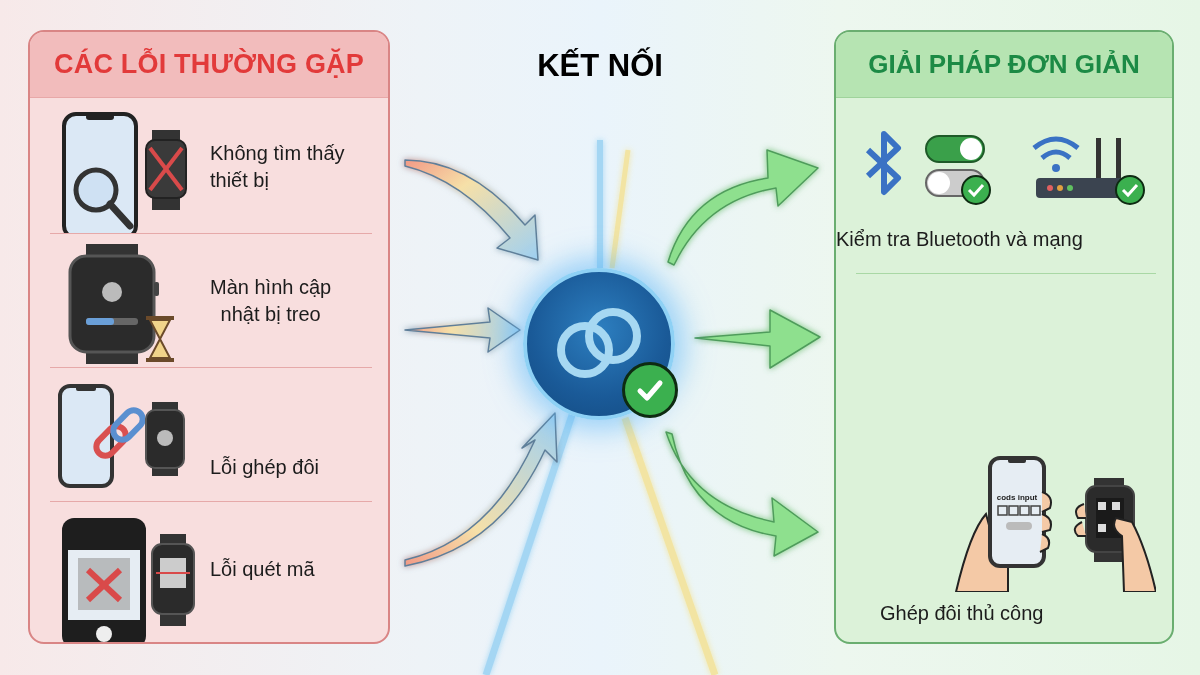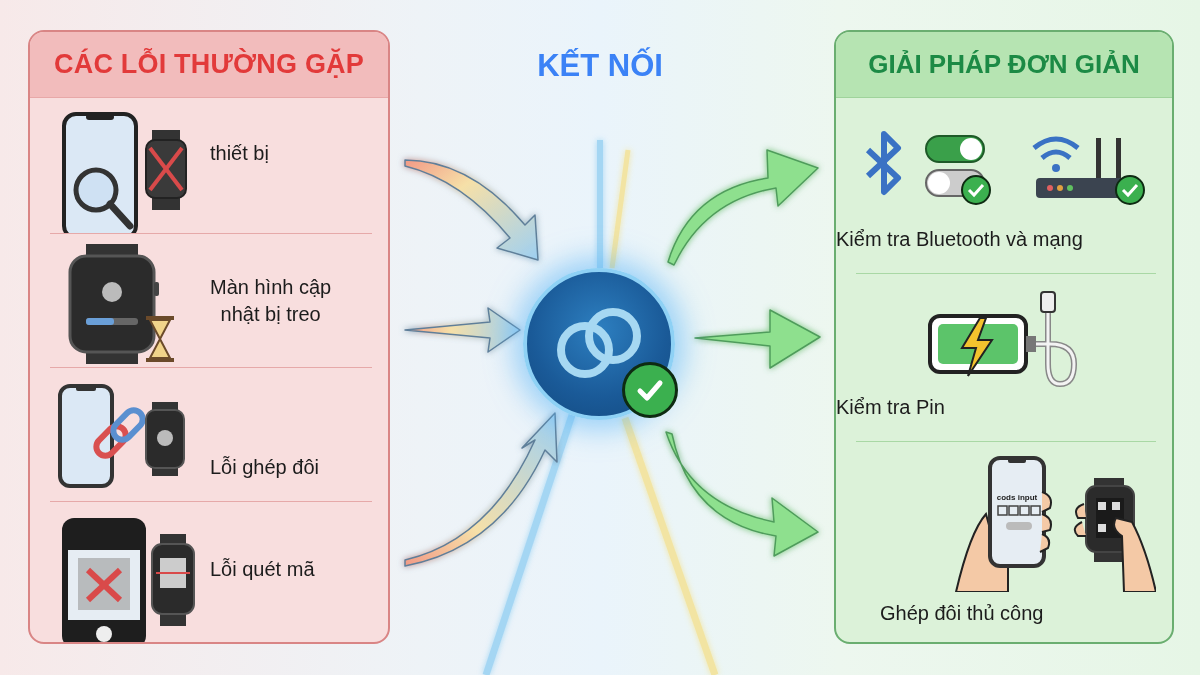--- a/index.html
+++ b/index.html
@@ -53,21 +53,21 @@
   .right-item { position: absolute; left: 0; width: 340px; }
   .right-item .divider { position: absolute; left: 20px; right: 20px; bottom: 0; height: 1px; background: #a9d8a5; }
   .right-item .label {
     position: absolute; left: 0; width: 340px; text-align: left; font-size: 20px; color: #1c1c1c; font-weight: 500;
   }
   .right-item svg { position: absolute; }
 
   
   .center-title {
     position: absolute; left: 470px; top: 46px; width: 260px; text-align: center;
-    color: #3b82f6; font-weight: 700; font-size: 31px; line-height: 40px;
+    color: #000000; font-weight: 700; font-size: 31px; line-height: 40px;
   }
   .center-hub {
     position: absolute; left: 523px; top: 268px; width: 152px; height: 152px; border-radius: 50%;
     background: radial-gradient(circle at 50% 40%, #2d7fc0 0%, #1a5a98 60%, #134a80 100%);
     border: 4px solid #8ed1f5;
     box-shadow: 0 0 28px 10px rgba(90,180,245,0.55);
   }
   .hub-check {
     position: absolute; left: 622px; top: 362px; width: 56px; height: 56px; border-radius: 50%;
     background: #3bb04f; border: 3px solid #0e2b12;
@@ -134,20 +134,21 @@
       <rect x="26" y="4" width="28" height="6" rx="3" fill="#222"></rect>
       <circle cx="36" cy="80" r="20" fill="#cfe1f3" stroke="#333" stroke-width="5"></circle>
       <line x1="50" y1="94" x2="70" y2="116" stroke="#333" stroke-width="7" stroke-linecap="round"></line>
       <rect x="92" y="20" width="28" height="12" fill="#333"></rect>
       <rect x="92" y="86" width="28" height="14" fill="#333"></rect>
       <rect x="86" y="30" width="40" height="58" rx="9" fill="#3a3a3a" stroke="#222" stroke-width="2"></rect>
       <line x1="90" y1="38" x2="122" y2="80" stroke="#d94a4a" stroke-width="4"></line>
       <line x1="122" y1="38" x2="90" y2="80" stroke="#d94a4a" stroke-width="4"></line>
     </svg>
     <div class="label" style="top:38px;">
+      <div>Không tìm thấy</div>
       <div>thiết bị</div>
     </div>
     <div class="divider"></div>
   </div>
 
   <div class="left-item" style="top:204px;">
     <svg style="left:36px;top:8px;" width="130" height="120" viewBox="0 0 130 120">
       <rect x="20" y="0" width="52" height="14" fill="#333"></rect>
       <rect x="20" y="104" width="52" height="16" fill="#333"></rect>
       <rect x="4" y="12" width="84" height="96" rx="16" fill="#2b2b2b" stroke="#555" stroke-width="3"></rect>
@@ -241,33 +242,20 @@
       <circle cx="190" cy="60" r="3" fill="#e06060"></circle>
       <circle cx="200" cy="60" r="3" fill="#e0a040"></circle>
       <circle cx="210" cy="60" r="3" fill="#60c060"></circle>
       <circle cx="270" cy="62" r="14" fill="#3bb04f" stroke="#0e2b12" stroke-width="2"></circle>
       <path d="M263 62 L268 67 L277 57" fill="none" stroke="#fff" stroke-width="3"></path>
     </svg>
     <div class="label" style="top:126px;">Kiểm tra Bluetooth và mạng</div>
     <div class="divider"></div>
   </div>
 
-  <div class="right-item" style="top:242px;height:168px;">
-    <svg style="left:88px;top:16px;" width="170" height="100" viewBox="0 0 170 100">
-      <rect x="6" y="26" width="96" height="56" rx="10" fill="#fff" stroke="#222" stroke-width="4"></rect>
-      <rect x="14" y="34" width="80" height="40" rx="5" fill="#5cc46a"></rect>
-      <path d="M56 28 L38 58 L52 58 L44 86 L68 50 L54 50 L62 28 Z" fill="#f4c22e" stroke="#222" stroke-width="2"></path>
-      <rect x="102" y="46" width="10" height="16" fill="#777"></rect>
-      <path d="M112 54 L126 54 Q150 54 150 74 Q150 94 136 94 Q124 94 124 74 L124 20" fill="none" stroke="#888" stroke-width="6"></path>
-      <path d="M112 54 L126 54 Q150 54 150 74 Q150 94 136 94 Q124 94 124 74 L124 20" fill="none" stroke="#f3f3f3" stroke-width="3"></path>
-      <rect x="117" y="2" width="14" height="20" rx="3" fill="#eee" stroke="#333" stroke-width="2"></rect>
-    </svg>
-    <div class="label" style="top:122px;">Kiểm tra Pin</div>
-    <div class="divider"></div>
-  </div>
 
   <div class="right-item" style="top:410px;height:204px;margin-left:44px;">
     <svg style="left:66px;top:10px;" width="210" height="140" viewBox="0 0 210 140">
       <path d="M10 140 Q24 80 40 62 L48 92 L62 86 L62 140 Z" fill="#f4c9a6" stroke="#222" stroke-width="2"></path>
       <rect x="44" y="6" width="54" height="108" rx="10" fill="#e6edf3" stroke="#333" stroke-width="4"></rect>
       <rect x="62" y="6" width="18" height="5" rx="2" fill="#333"></rect>
       <text x="71" y="48" text-anchor="middle" font-size="8" font-weight="700" fill="#222" font-family="Liberation Sans, sans-serif">cods input</text>
       <rect x="52" y="54" width="9" height="9" fill="none" stroke="#444" stroke-width="1.5"></rect>
       <rect x="63" y="54" width="9" height="9" fill="none" stroke="#444" stroke-width="1.5"></rect>
       <rect x="74" y="54" width="9" height="9" fill="none" stroke="#444" stroke-width="1.5"></rect>

